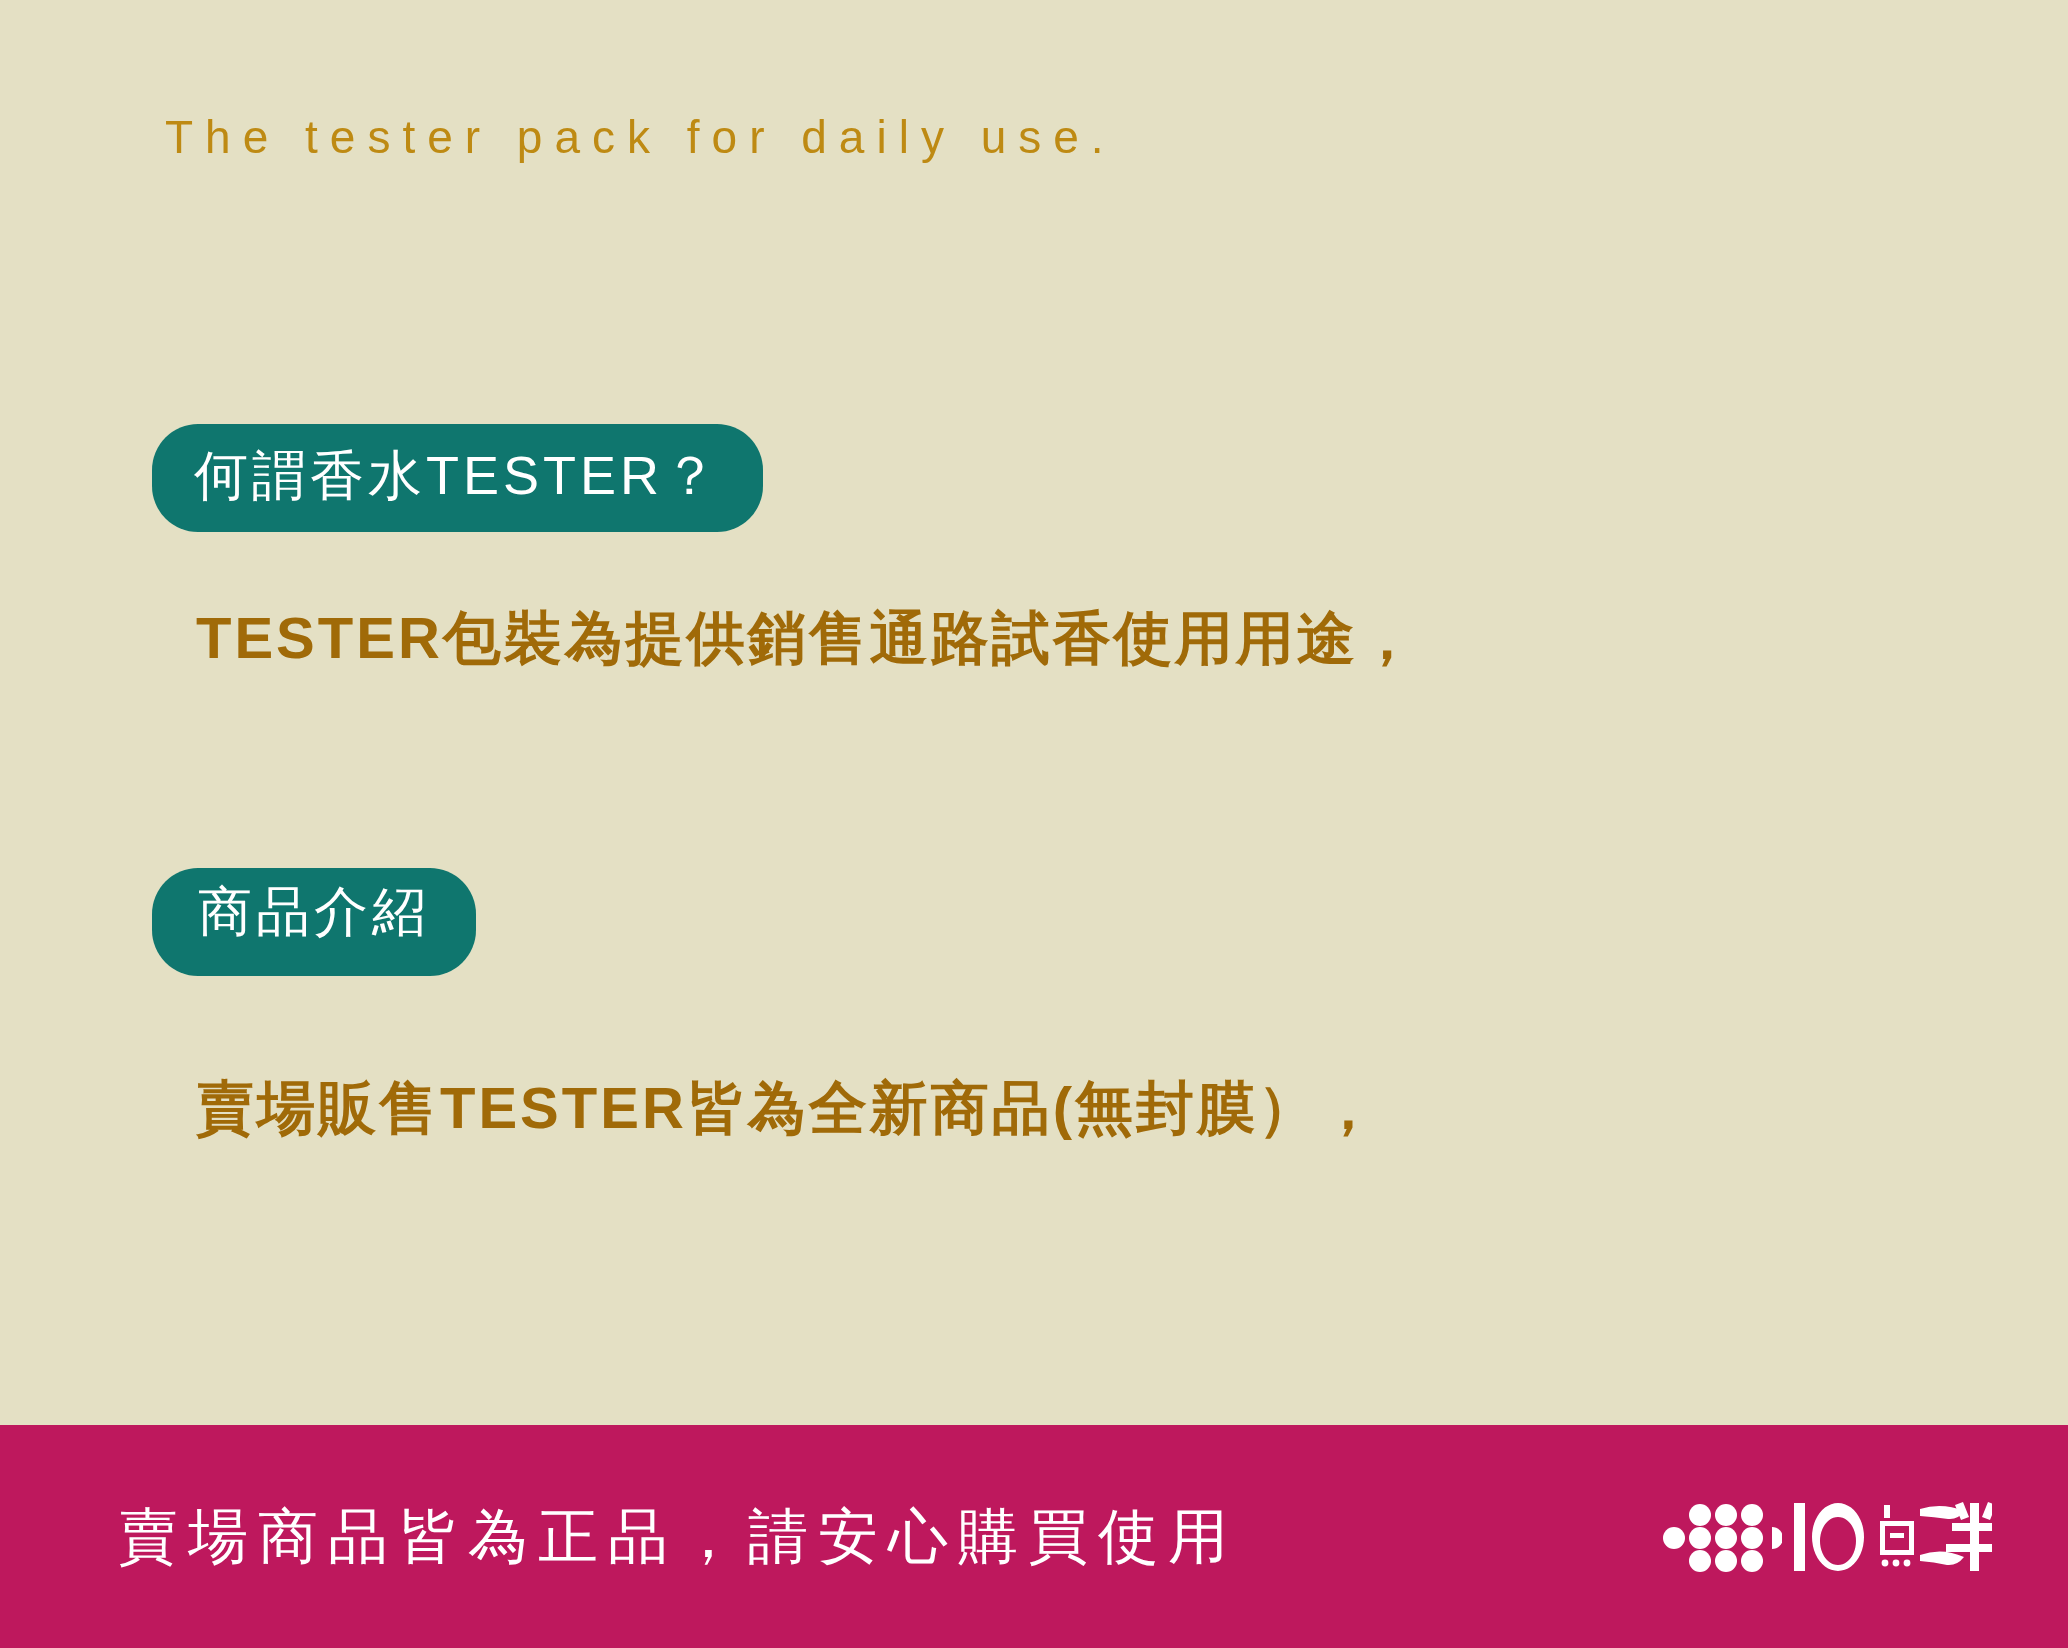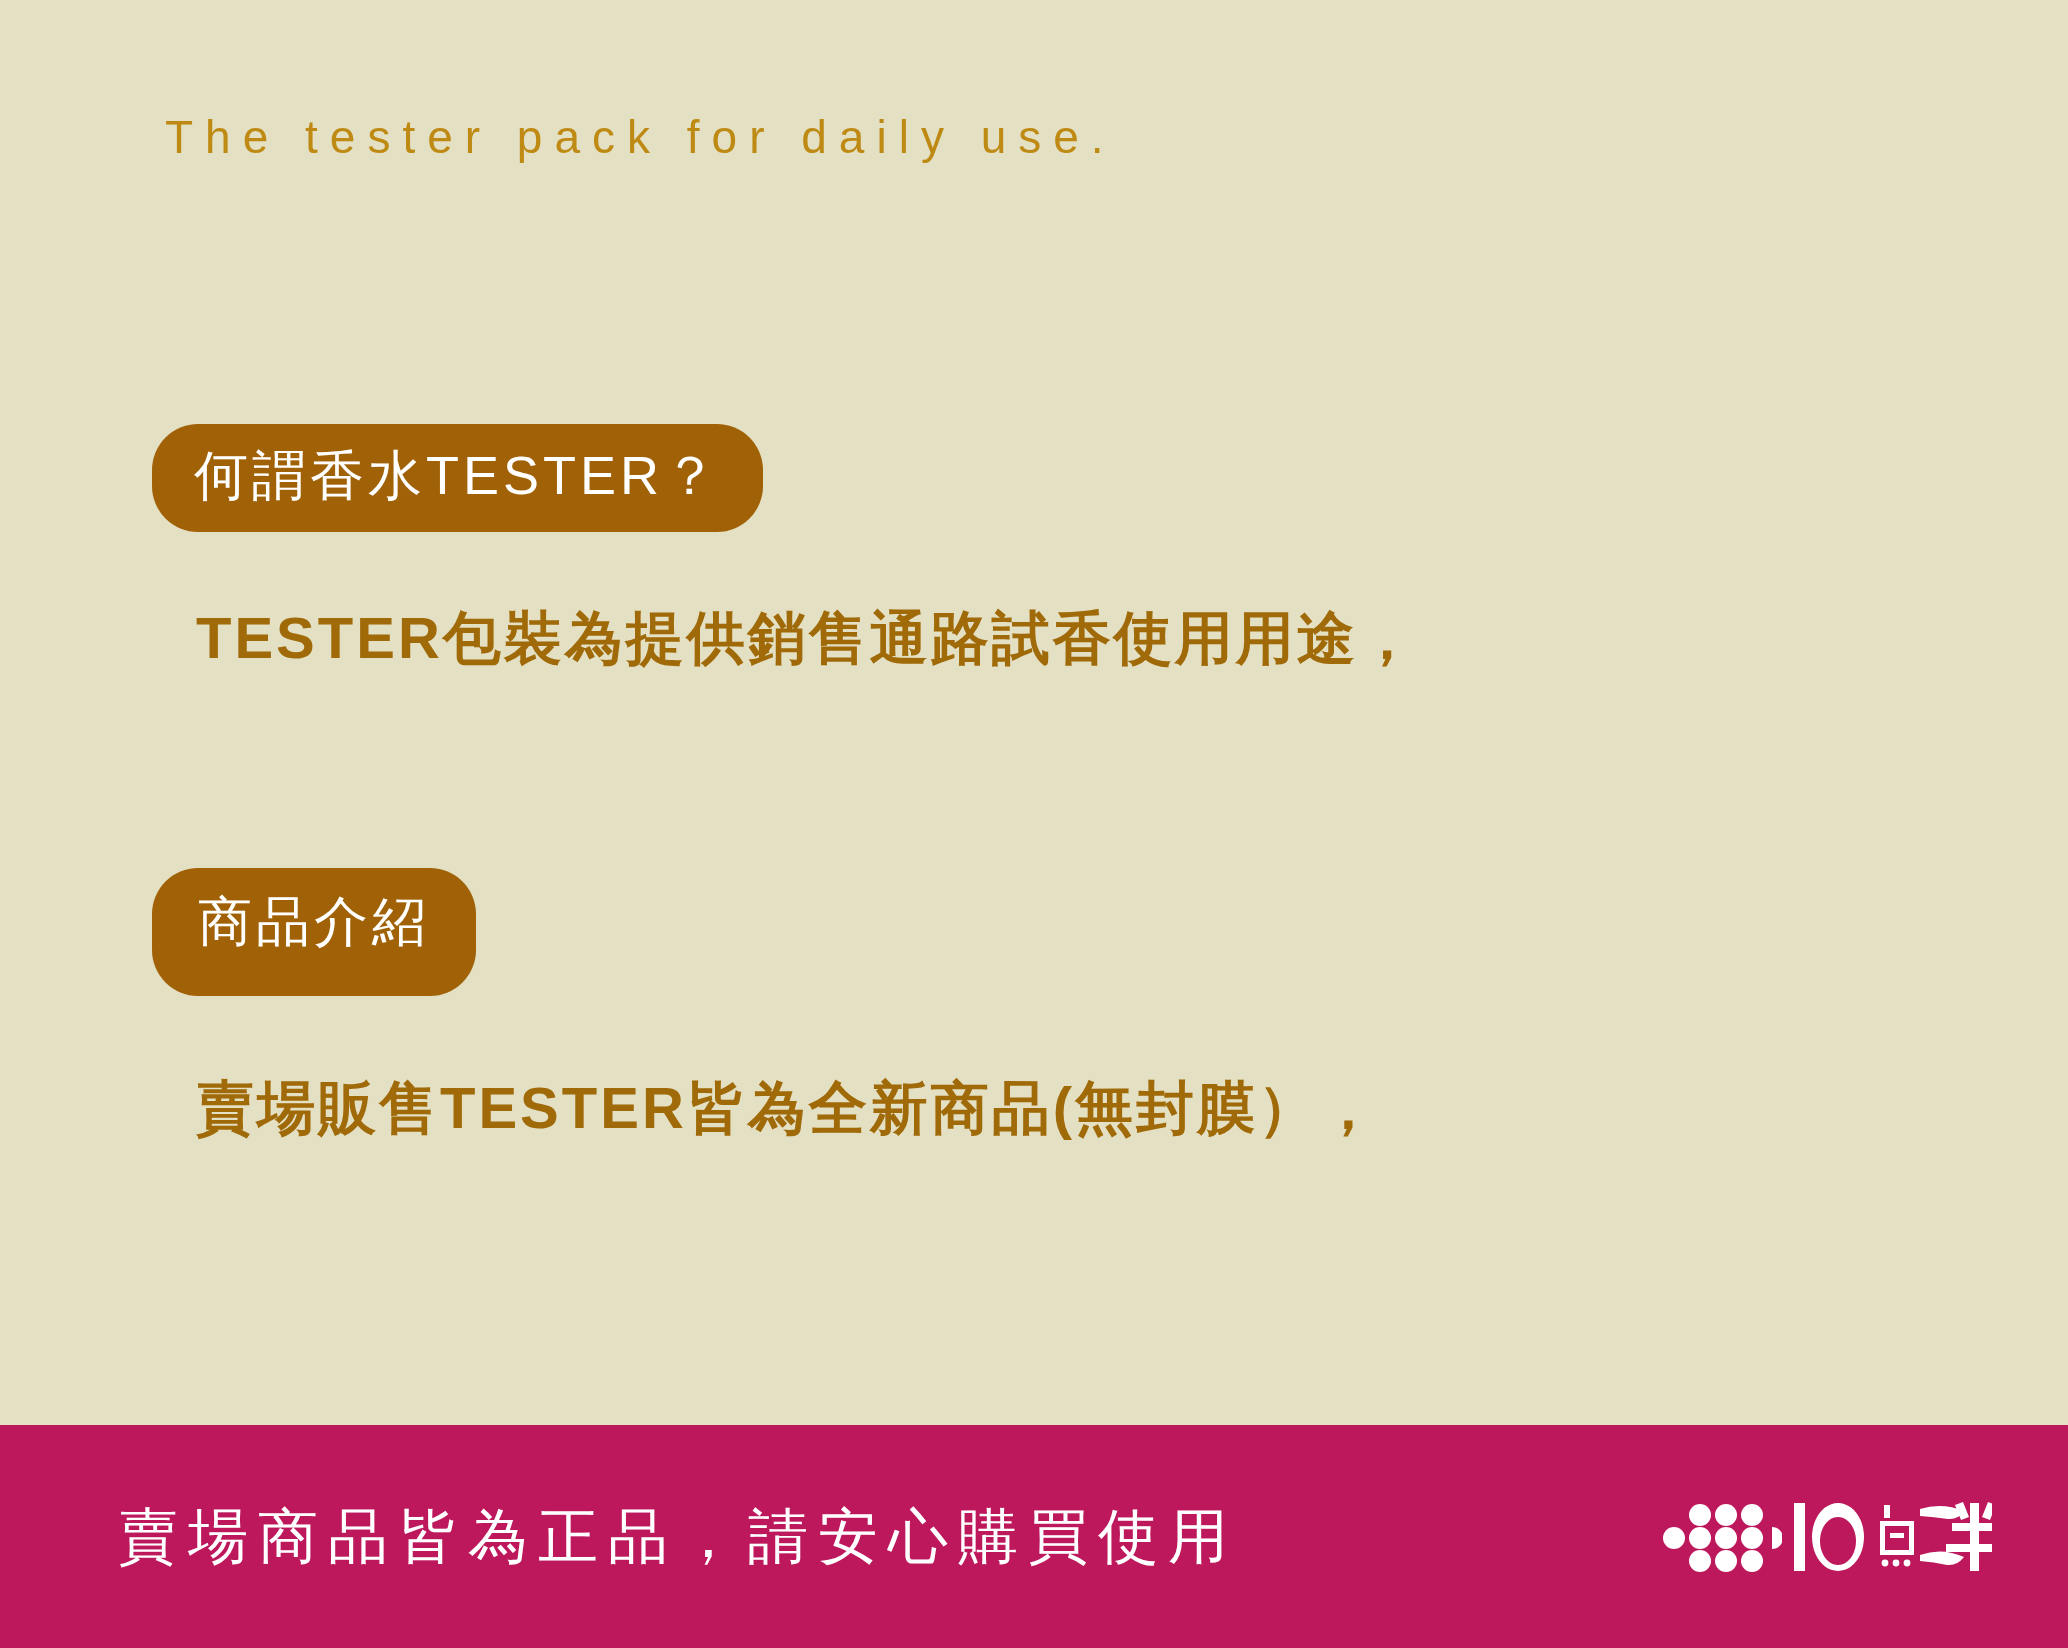--- a/index.html
+++ b/index.html
@@ -39,30 +39,30 @@
     white-space: nowrap;
     font-weight: 400;
     margin-left: 15px;
   }
 
   
   .pill {
     position: absolute;
     display: inline-flex;
     align-items: center;
-    background: #a16207;
+    background: #0f766e;
     color: #FFFFFF;
     border-radius: 46px;
     white-space: nowrap;
     font-size: 54px;
     letter-spacing: 4px;
     line-height: 1;
   }
   .pill-1 { left:152px; top:424px; height:108px; padding: 0 42px 6px 42px; }
-  .pill-2 { left:152px; top:868px; height:128px; padding: 0 46px 22px 46px; }
+  .pill-2 { left:152px; top:868px; height:108px; padding: 0 46px 22px 46px; }
 
   
   .para {
     position: absolute;
     color: #A06A08;
     font-size: 58px;
     line-height: 96px;
     letter-spacing: 3px;
     white-space: nowrap;
   }

